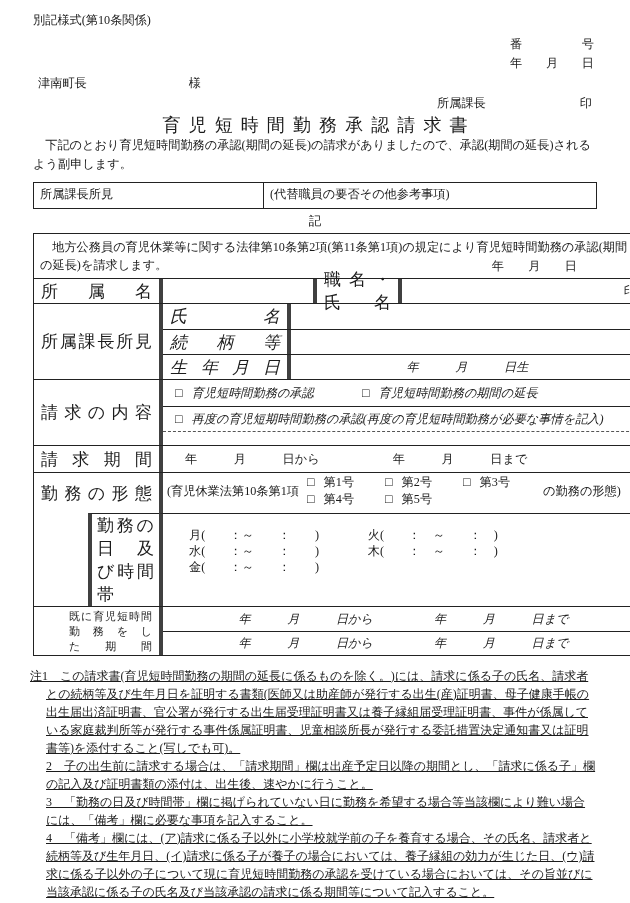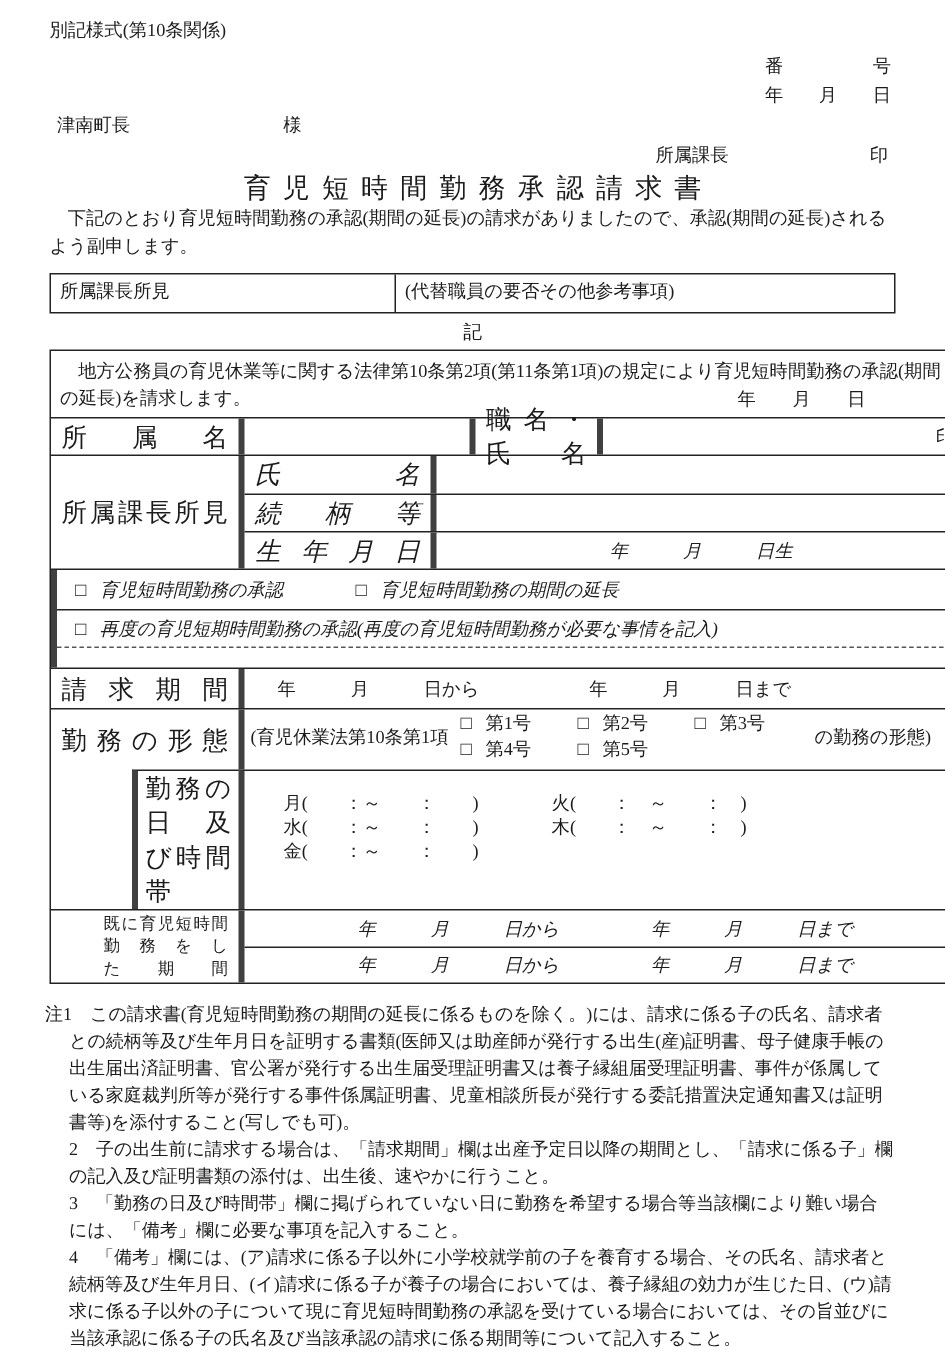--- a/index.html
+++ b/index.html
@@ -74,21 +74,21 @@
   .law-item { width:78px; display:flex; align-items:center; }
   .law-suffix { margin-left:2px; }
 
   .lbl-sched { font-size:12px; padding:0 5px; }
   .sched { padding:13px 0 3px 26px; line-height:16px; white-space:pre-line;font-family:Liberation Serif, serif; }
 
   .lbl-past .jtext { font-size:11px; line-height:15px;margin-left:28px; }
 
   
   .notes { margin-top:11px; padding-left:13px; font-size:12px; line-height:18px; }
-  .note { text-indent:0; }
+  .note { text-indent:0;text-decoration:underline; }
   .note.hang { text-indent:-16px; }
 </style>
 </head>
 <body>
 
 <div class="page">
 
   <div class="hdr-form-code">別記様式(第10条関係)</div>
 
   <div class="hdr-number">
@@ -169,20 +169,23 @@
               <span class="jtext">生年月日</span>
             </div>
             <div class="cell bl flex1">
               <span class="ctr-val">年　　　月　　　日生</span>
             </div>
           </div>
         </div>
       </div>
 
       <div class="row bt">
+        <div class="lbl w125">
+          <span class="jtext">請求の内容</span>
+        </div>
         <div class="gbody bl">
           <div class="optrow">
             <div class="opt-item first">
               <span class="cb">□</span>
               <span>育児短時間勤務の承認</span>
             </div>
             <div class="opt-item">
               <span class="cb">□</span>
               <span>育児短時間勤務の期間の延長</span>
             </div>

